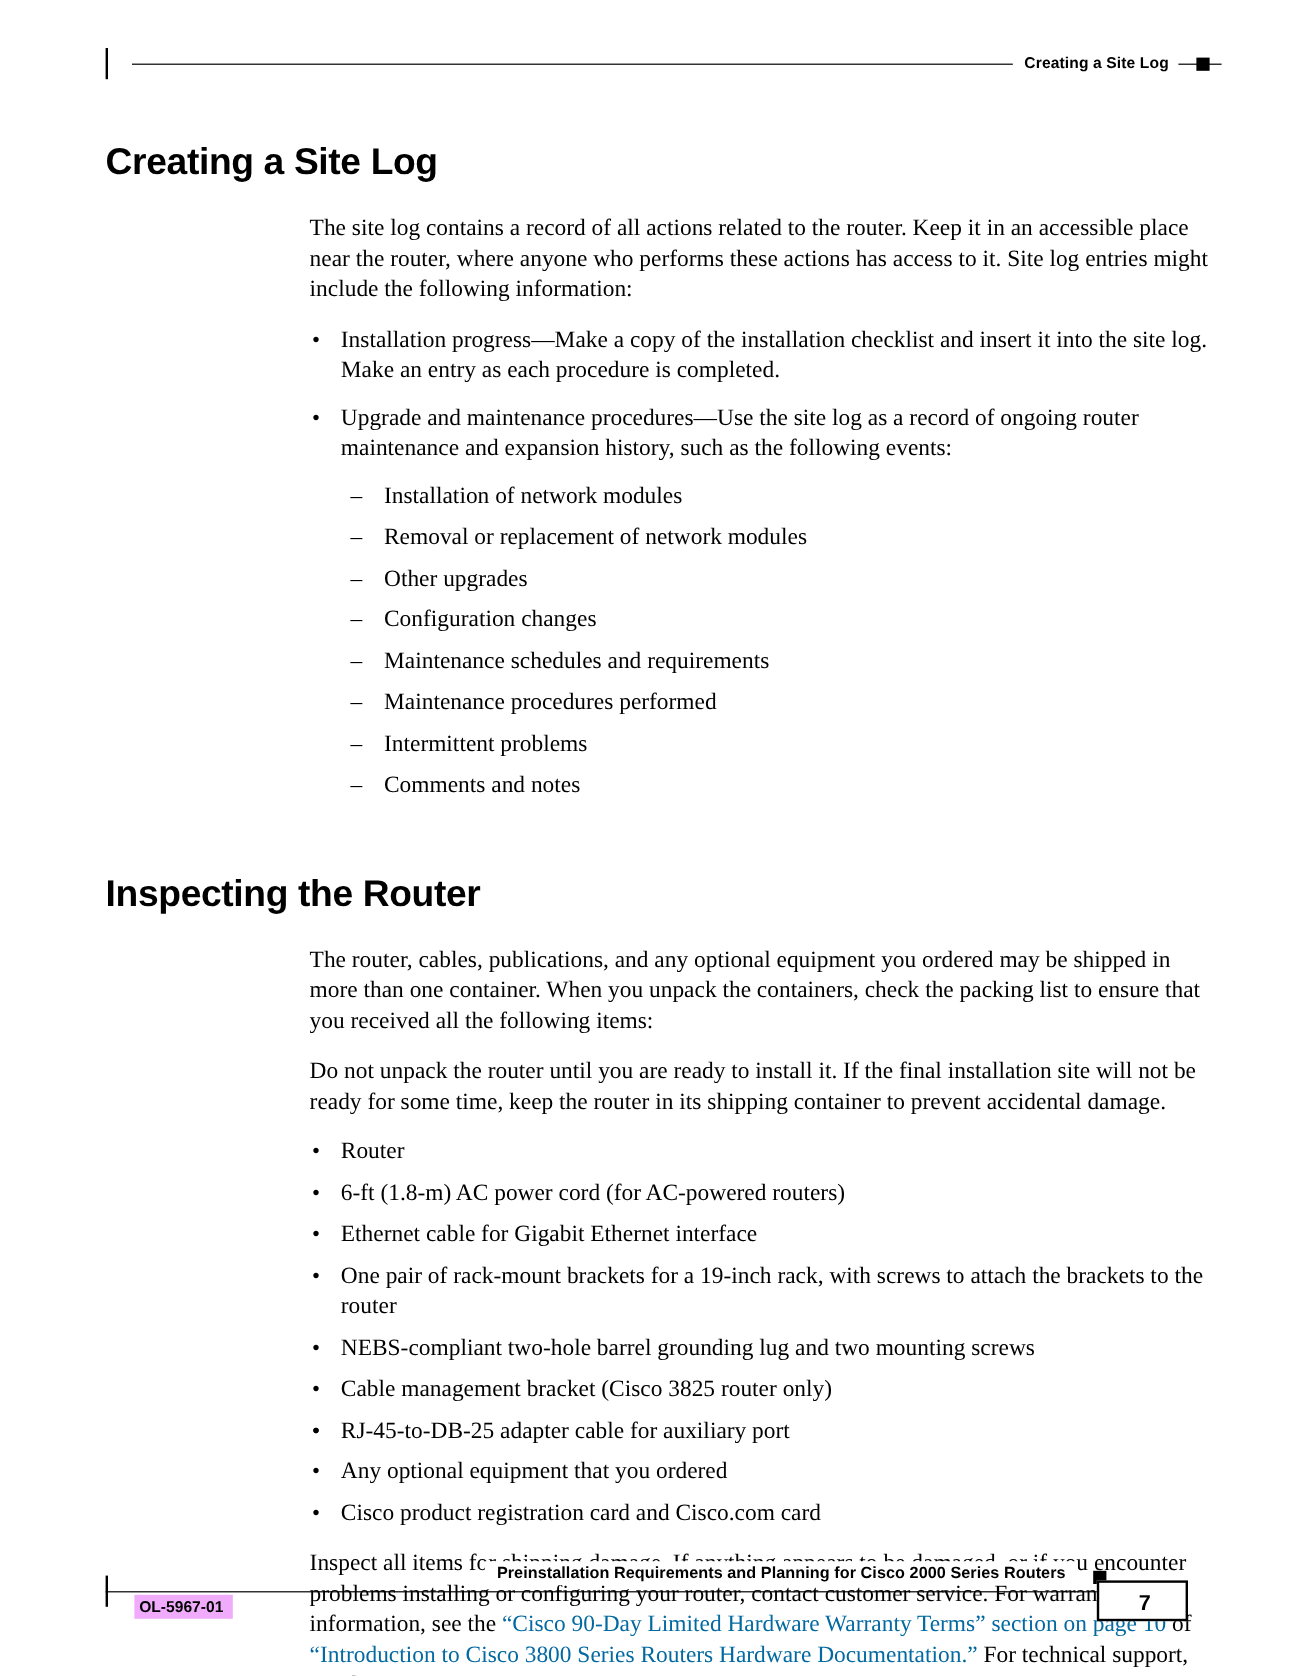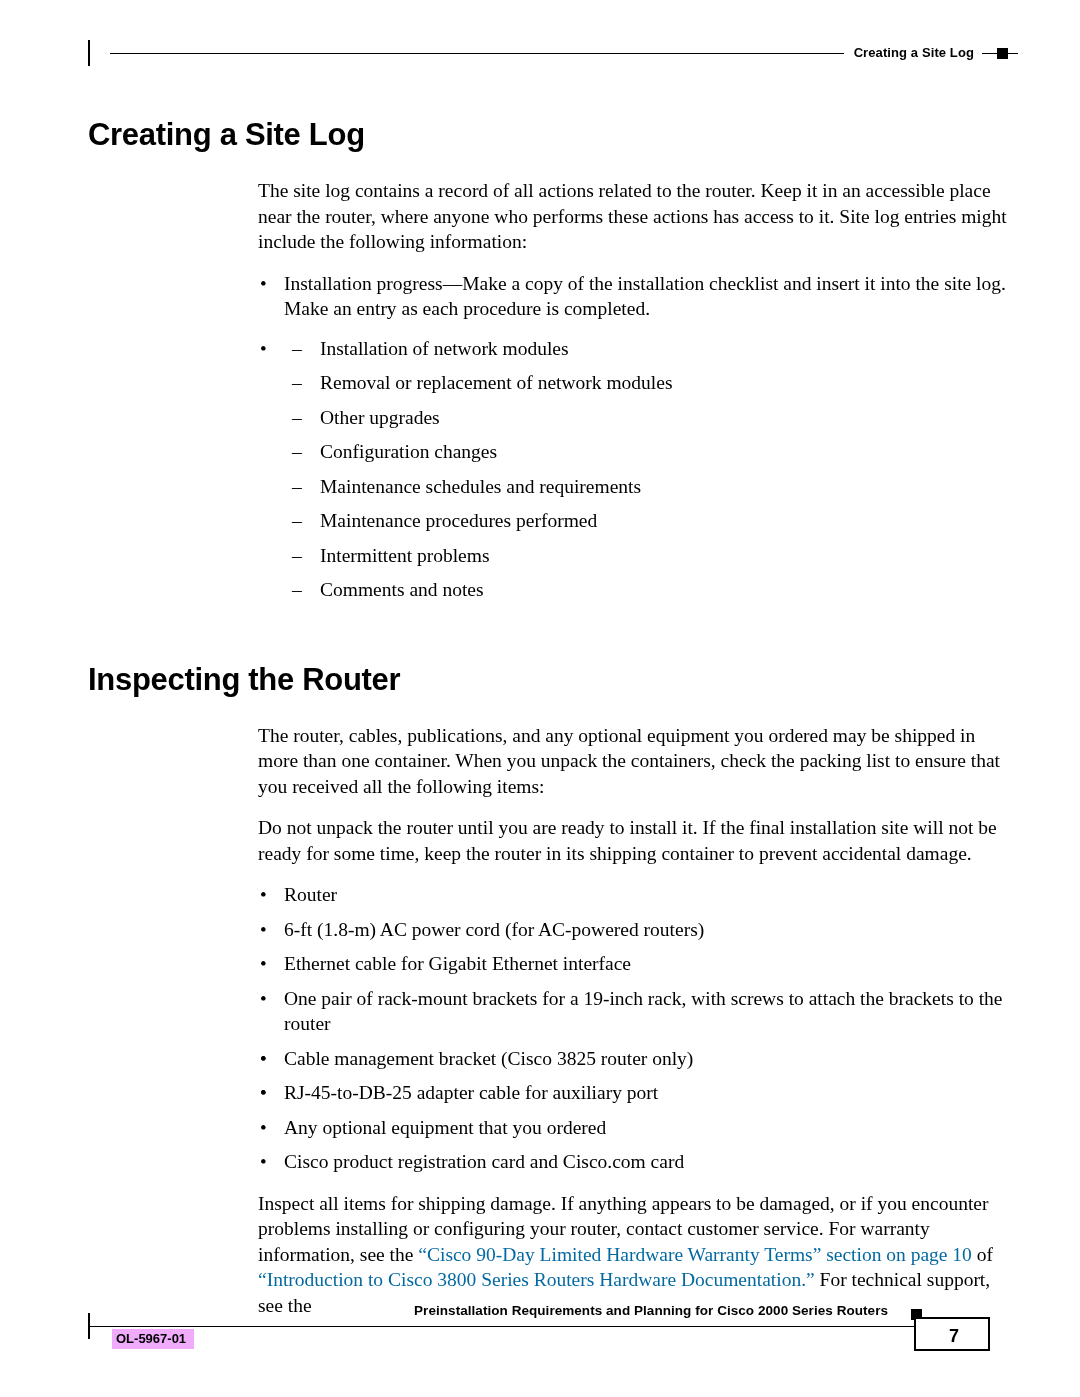--- a/index.html
+++ b/index.html
@@ -236,20 +236,21 @@
 
     <p class="para">The site log contains a record of all actions related to the router. Keep it in an accessible place near the router, where anyone who performs these actions has access to it. Site log entries might include the following information:</p>
 
     <ul class="bullets">
       <li>
         <span class="bul">•</span>
         <span>Installation progress—Make a copy of the installation checklist and insert it into the site log. Make an entry as each procedure is completed.</span>
       </li>
       <li>
         <span class="bul">•</span>
+        <span>Upgrade and maintenance procedures—Use the site log as a record of ongoing router maintenance and expansion history, such as the following events:</span>
       </li>
     </ul>
 
     <ul class="dashes">
       <li>
         <span class="dsh">–</span>
         <span>Installation of network modules</span>
       </li>
       <li>
         <span class="dsh">–</span>
@@ -298,20 +299,21 @@
       <li>
         <span class="bul">•</span>
         <span>Ethernet cable for Gigabit Ethernet interface</span>
       </li>
       <li>
         <span class="bul">•</span>
         <span>One pair of rack-mount brackets for a 19-inch rack, with screws to attach the brackets to the router</span>
       </li>
       <li>
         <span class="bul">•</span>
+        <span>NEBS-compliant two-hole barrel grounding lug and two mounting screws</span>
       </li>
       <li>
         <span class="bul">•</span>
         <span>Cable management bracket (Cisco 3825 router only)</span>
       </li>
       <li>
         <span class="bul">•</span>
       </li>
       <li>
         <span class="bul">•</span>

